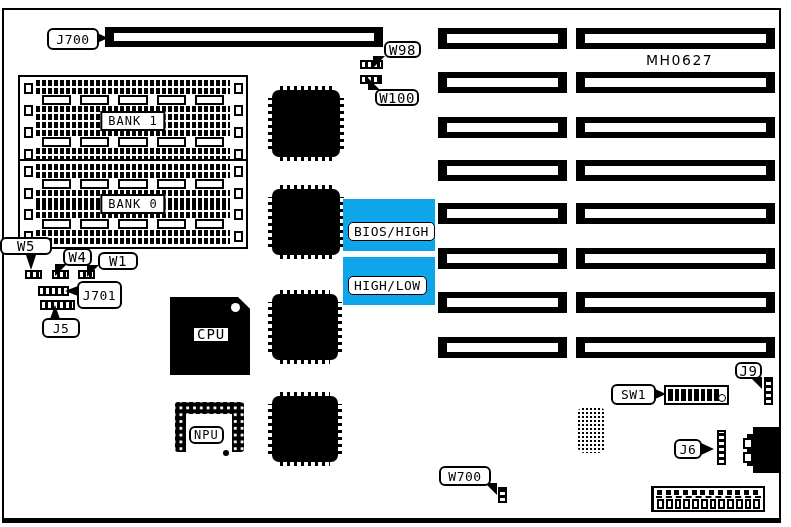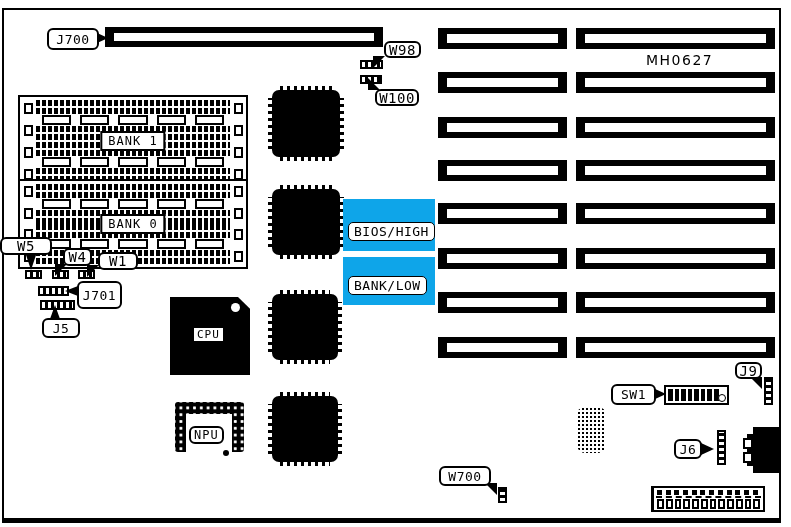--- a/index.html
+++ b/index.html
@@ -25,21 +25,21 @@
   .tri { position:absolute; width:0; height:0; z-index:4; }
   .t-r  { border-top:6px solid transparent; border-bottom:6px solid transparent; border-left:13px solid #000; }
   .t-l  { border-top:5px solid transparent; border-bottom:5px solid transparent; border-right:13px solid #000; }
   .t-d  { border-left:5px solid transparent; border-right:5px solid transparent; border-top:15px solid #000; }
   .t-u  { border-left:5px solid transparent; border-right:5px solid transparent; border-bottom:14px solid #000; }
   .t-dl { border-top:12px solid #000; border-right:12px solid transparent; }
   .t-dr { border-top:12px solid #000; border-left:12px solid transparent; }
   .t-ul { border-bottom:12px solid #000; border-right:12px solid transparent; }
 
   
-  .bank { position:absolute; border:2px solid #000; background:#fff; display:flex;margin-top:20px; }
+  .bank { position:absolute; border:2px solid #000; background:#fff; display:flex; }
   .bk-side { width:16px; display:flex; flex-direction:column; justify-content:space-around; align-items:center; }
   .br { width:9px; height:11px; border:2px solid #000; background:#fff; }
   .bk-main { flex:1; display:flex; flex-direction:column; justify-content:space-evenly; padding:2px 0; }
   .chip-row { height:14px; position:relative;
               background:repeating-linear-gradient(90deg,#000 0 4px,#fff 4px 6px); }
   .chip-row::after { content:""; position:absolute; left:0; right:0; top:6px; height:2px; background:#fff; }
   .spacer-row { height:10px; display:flex; gap:9px; padding:0 6px; }
   .spacer-row i { flex:1; border:2px solid #000; background:#fff; }
   .bank-label { position:absolute; left:50%; top:50%; transform:translate(-50%,-50%);
                 background:#fff; border:2px solid #000; padding:1px 6px; font-size:12px;
@@ -56,21 +56,21 @@
              background:repeating-linear-gradient(0deg,#000 0 3px,transparent 3px 7px); }
   .qfp .pr { right:-4px; top:8px; bottom:8px; width:4px;
              background:repeating-linear-gradient(0deg,#000 0 3px,transparent 3px 7px); }
 
   
   .cpu { position:absolute; background:#000;
          clip-path:polygon(0 0, 85% 0, 100% 15%, 100% 100%, 0 100%); }
   .cpu-dot { position:absolute; right:10px; top:6px; width:9px; height:9px;
              background:#fff; border-radius:50%; }
   .chip-label { position:absolute; background:#fff; border:2px solid #000;
-                font-size:11px; letter-spacing:1px; padding:0 3px; line-height:13px; }
+                font-size:14px; letter-spacing:1px; padding:0 3px; line-height:13px; }
 
   
   .npu { position:absolute; background-color:#000; border-radius:3px;
          background-image:radial-gradient(circle, #fff 1.3px, transparent 1.7px);
          background-size:6.8px 6.8px; background-position:2.5px 2.5px; }
   .npu-center { position:absolute; left:11px; top:12px; width:46px; height:46px; background:#fff; }
   .npu-label { position:absolute; left:3px; top:12px; border:2px solid #000; border-radius:6px;
                background:#fff; font-size:12px; padding:0 3px; line-height:14px; letter-spacing:1px; }
   .npu-pin1 { position:absolute; right:3px; bottom:4px; width:6px; height:6px;
               background:#000; border-radius:50%; }
@@ -251,21 +251,21 @@
       <i class="pt"></i>
       <i class="pb"></i>
       <i class="pl"></i>
       <i class="pr"></i>
     </div>
 
   <div class="bios" style="left:343px;top:199px;width:92px;height:52px">
     <div class="bios-label">BIOS/HIGH</div>
   </div>
   <div class="bios" style="left:343px;top:257px;width:92px;height:48px">
-    <div class="bios-label">BANK/LOW</div>
+    <div class="bios-label">HIGH/LOW</div>
   </div>
 
   <div class="cpu" style="left:170px;top:297px;width:80px;height:78px">
     <i class="cpu-dot"></i>
     <div class="chip-label" style="left:22px;top:29px">CPU</div>
   </div>
 
   <div class="npu" style="left:175px;top:402px;width:69px;height:50px">
     <div class="npu-center">
       <div class="npu-label">NPU</div>

